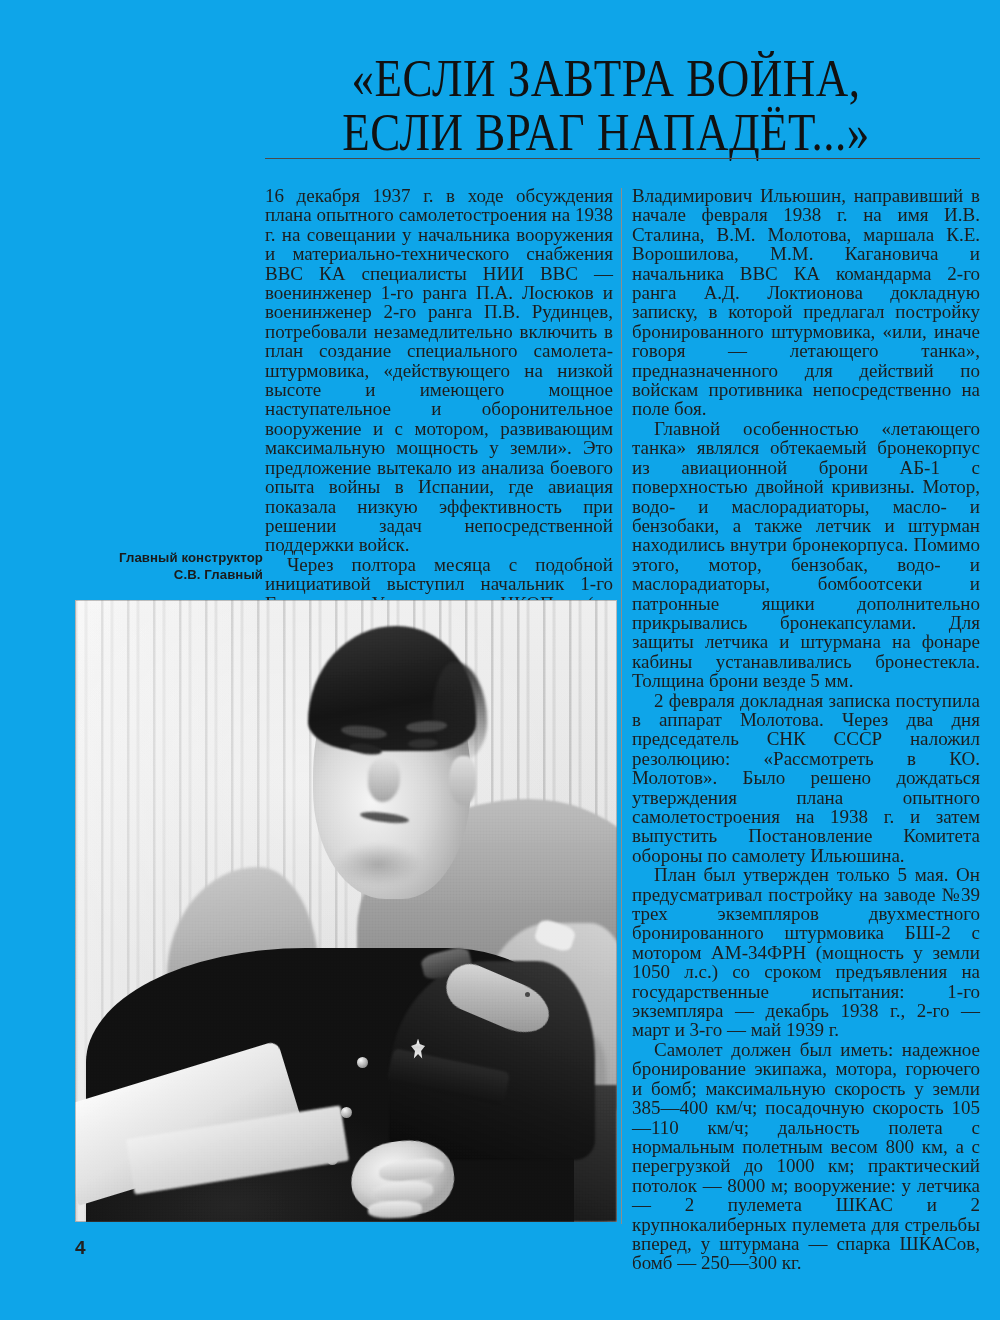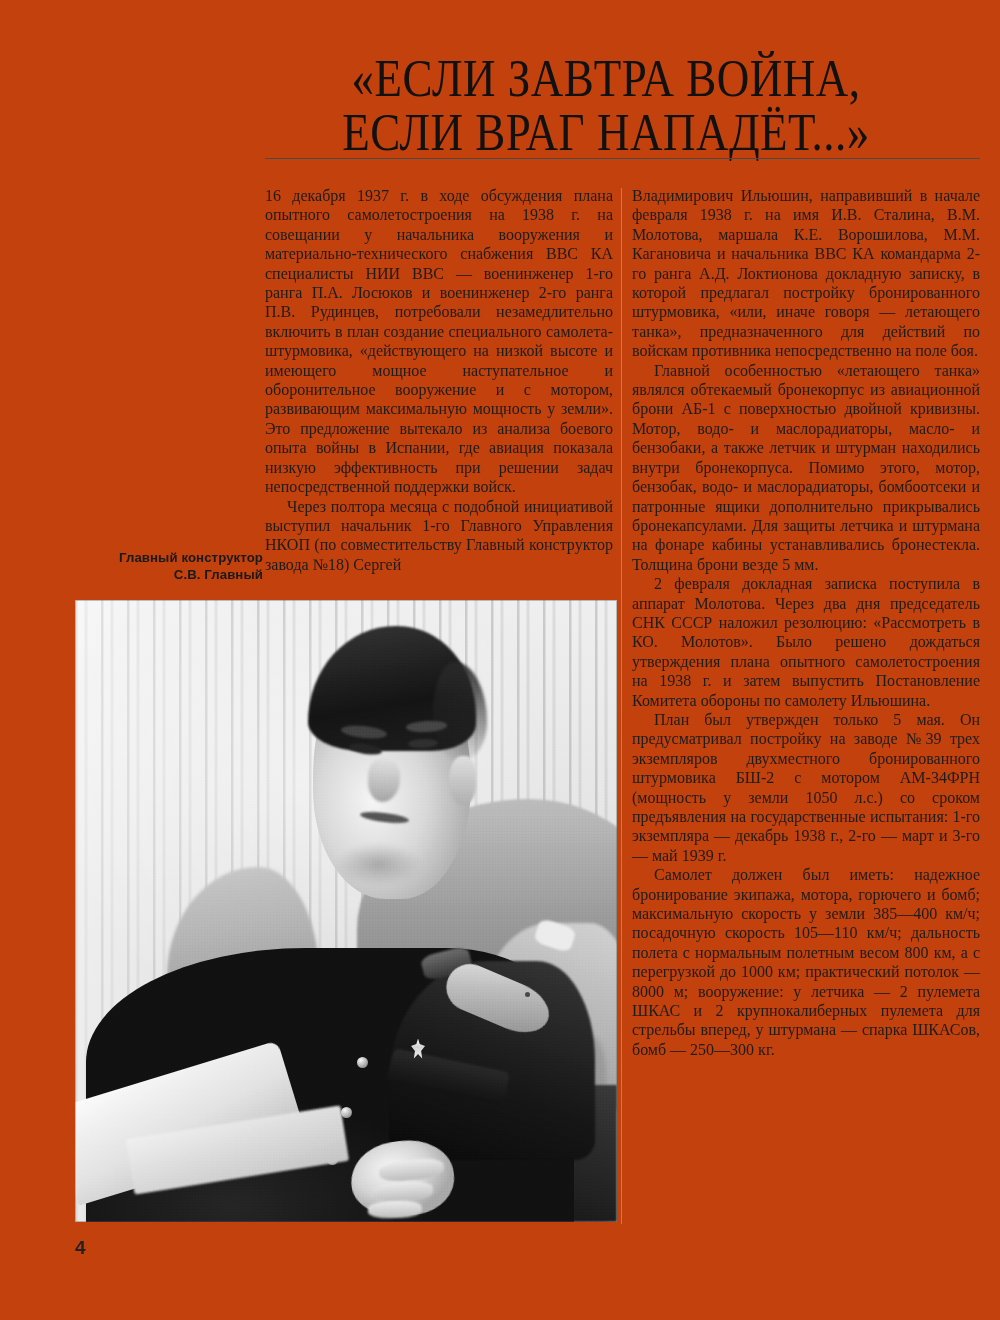--- a/index.html
+++ b/index.html
@@ -11,21 +11,21 @@
     width: 1000px;
     height: 1320px;
     position: relative;
     font-family: "Liberation Serif", "DejaVu Serif", serif;
     color: #1a1a1a;
     overflow: hidden;
   }
   .page {
     position: absolute;
     inset: 0;
-    background: #c2410c;
+    background: #0ea5e9;
   }
 
   
   .title-block {
     position: absolute;
     left: 232px;
     top: 52px;
     width: 748px;
     text-align: center;
   }
@@ -48,21 +48,21 @@
     width: 715px;
     height: 1px;
     background: #4a4a4a;
   }
 
   
   .col {
     position: absolute;
     top: 186px;
     text-align: justify;
-    font-size: 16px;
+    font-size: 19px;
     line-height: 19.4px;
     color: #1d1d1d;
     -webkit-hyphens: none;
     hyphens: none;
   }
   .col-left {
     left: 265px;
     width: 348px;
   }
   .col-right {

